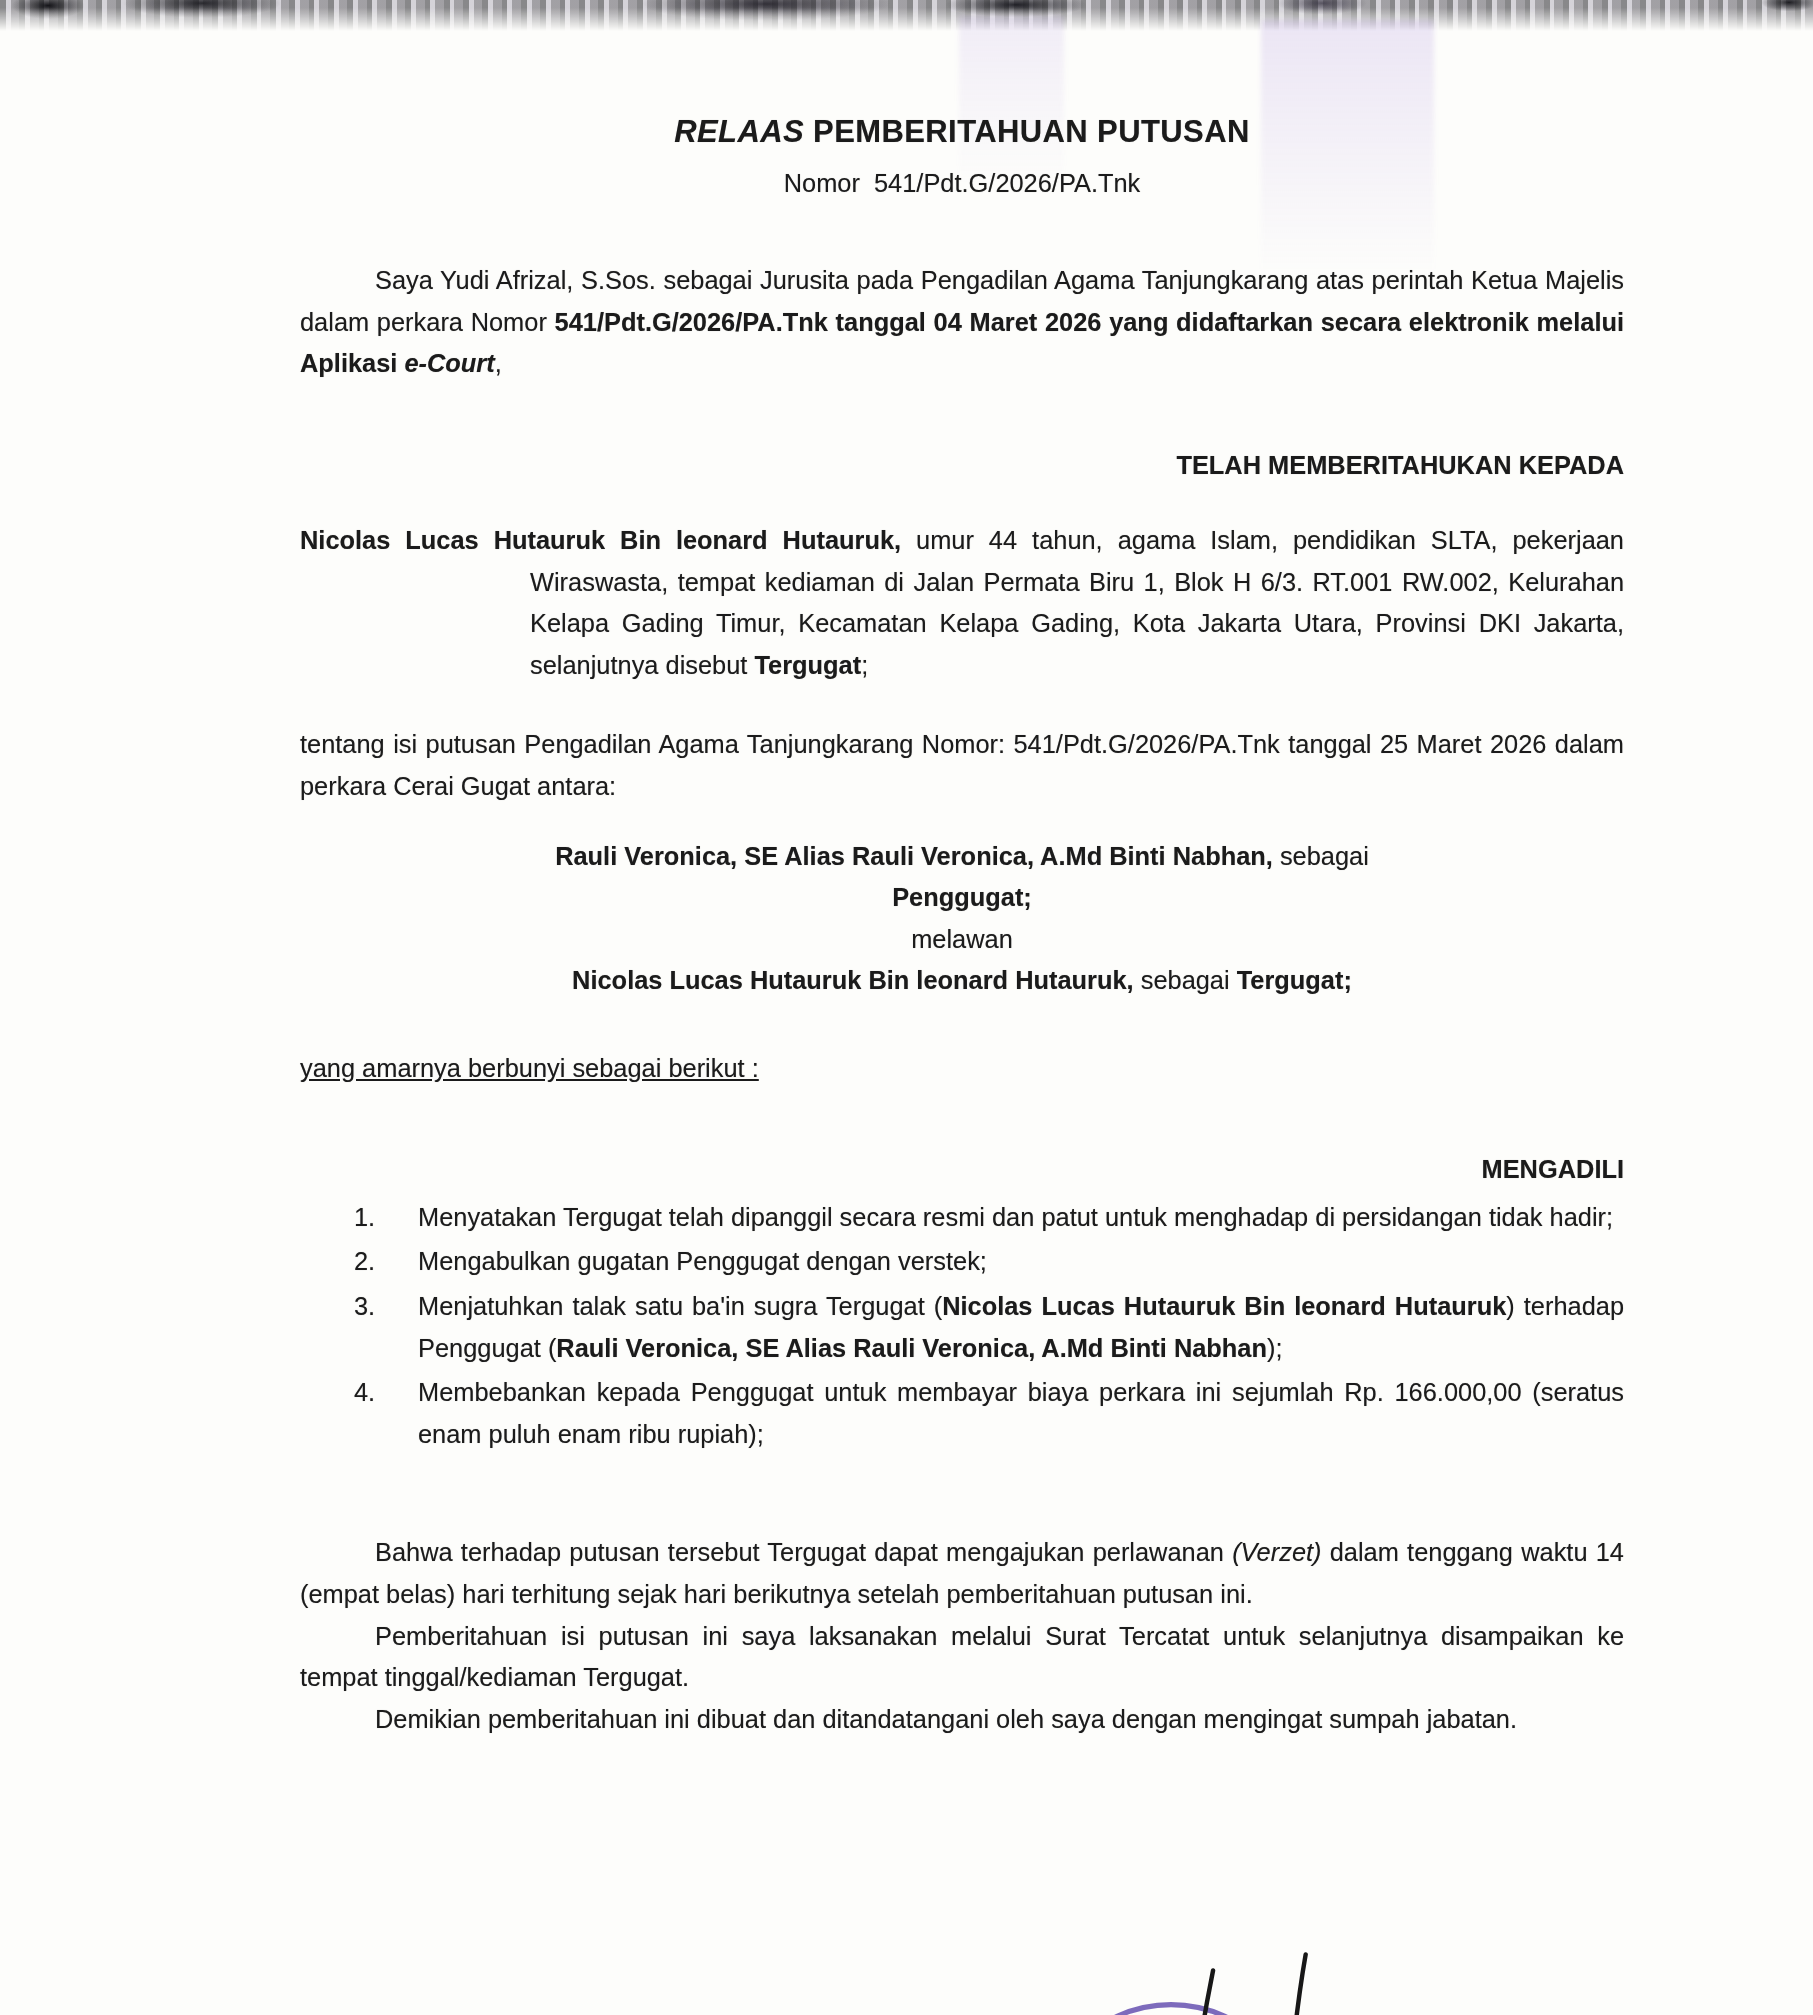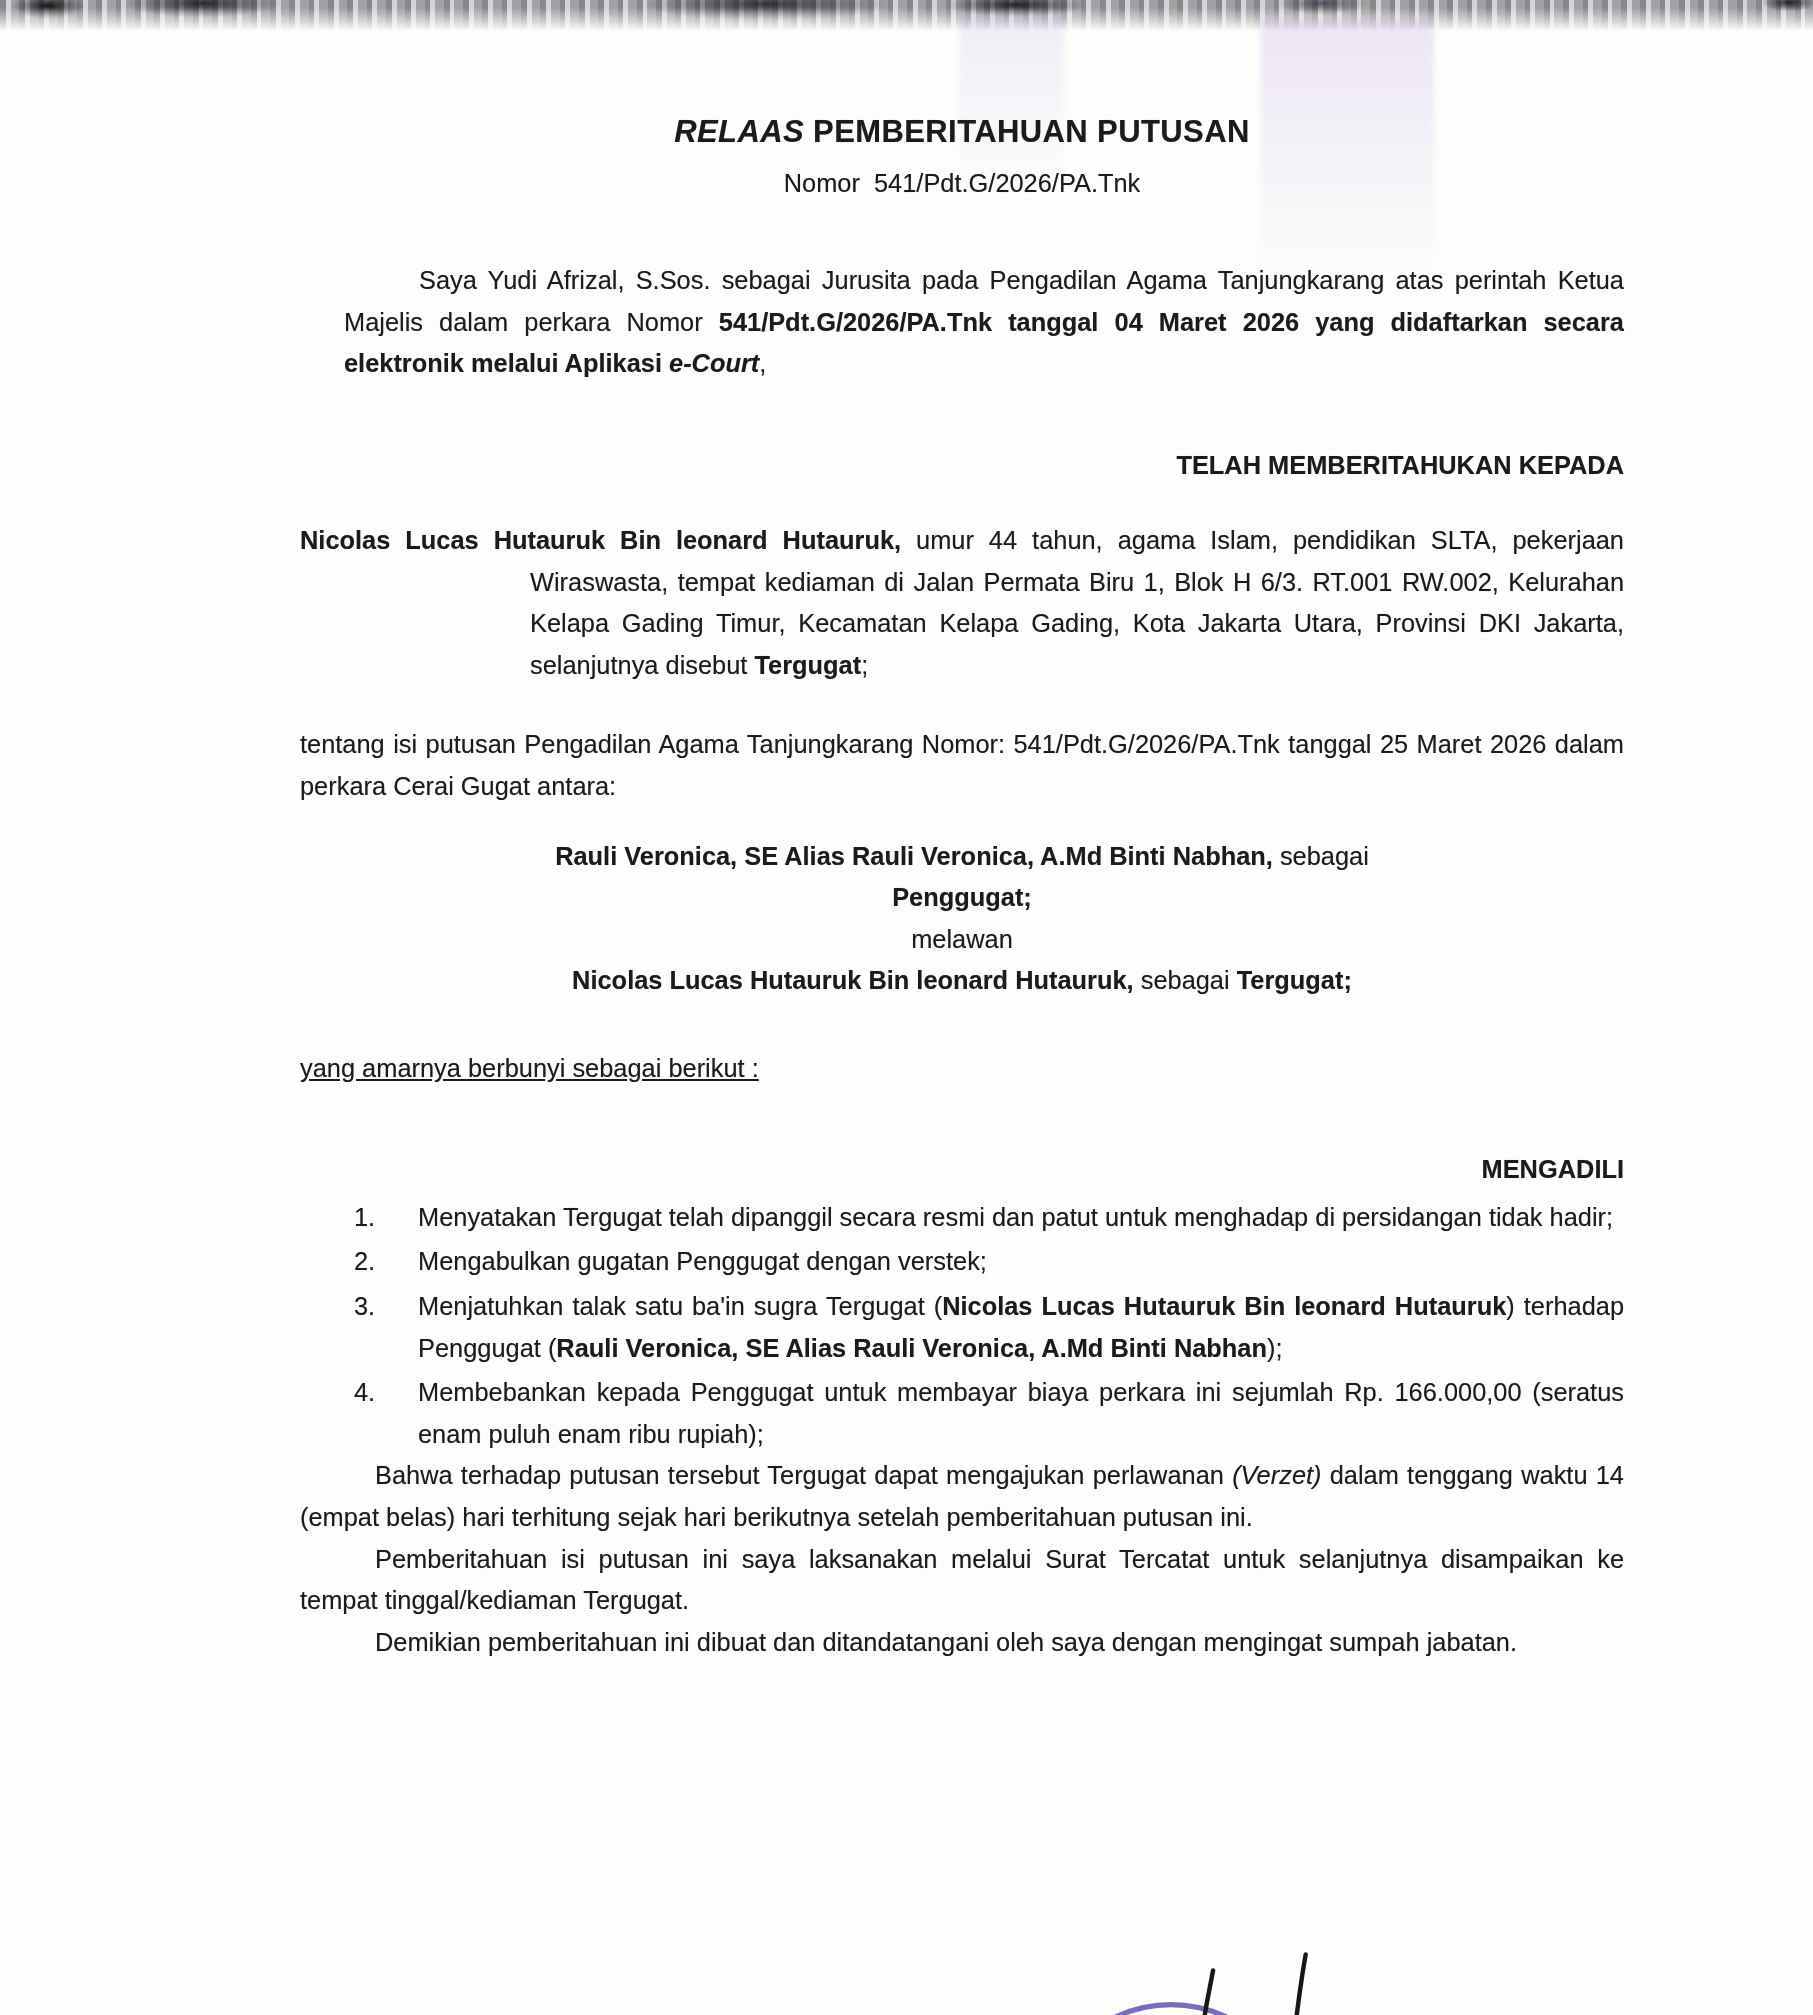--- a/index.html
+++ b/index.html
@@ -29,34 +29,34 @@
     background:linear-gradient(180deg, rgba(150,115,215,.12), rgba(150,115,215,0)); filter:blur(2.8px);}
 
   
   .main{ position:absolute; left:300px; top:107px; width:1324px;
          font-size:25.4px; line-height:1.635; text-align:justify; }
   .title-block{ text-align:center; }
   .doc-title{ font-size:31px; font-weight:bold; letter-spacing:0.4px; }
   .doc-title .it{ font-style:italic; }
   .case-number{ font-size:25.4px; margin-top:5px; white-space:pre-wrap; }
   p{ margin:0; }
-  .p1{ margin-top:56px; text-indent:75px;margin-left:44px; }
+  .p1{ margin-top:56px; text-indent:75px; }
   .b{ font-weight:bold; }
   .bi{ font-weight:bold; font-style:italic; }
   .center-heading{ margin-top:60px; text-align:right; font-weight:bold; }
   .hang{ margin-top:34px; padding-left:230px; text-indent:-230px; }
   .tentang{ margin-top:38px; }
   .parties{ margin-top:28px; text-align:center; }
   .amar{ margin-top:46px; text-align:left;text-decoration:underline; }
   .list{ margin-top:6px; }
   .li{ display:flex; margin-top:3.2px; }
   .li .num{ flex:0 0 64px; margin-left:54px; }
   .li .body{ flex:1; text-align:justify; }
   .closing{ text-indent:75px; }
-  .verzet{ }
+  .verzet{ margin-top:77px; }
   .it{ font-style:italic; }
   .stamp-svg{ position:absolute; left:1012px; top:1995px; mix-blend-mode:multiply; opacity:.92; }
   .sig-svg{ position:absolute; left:1056px; top:1942px; }
 </style>
 </head>
 <body>
 
 <div class="page">
 
   <div class="scan-top"></div>

